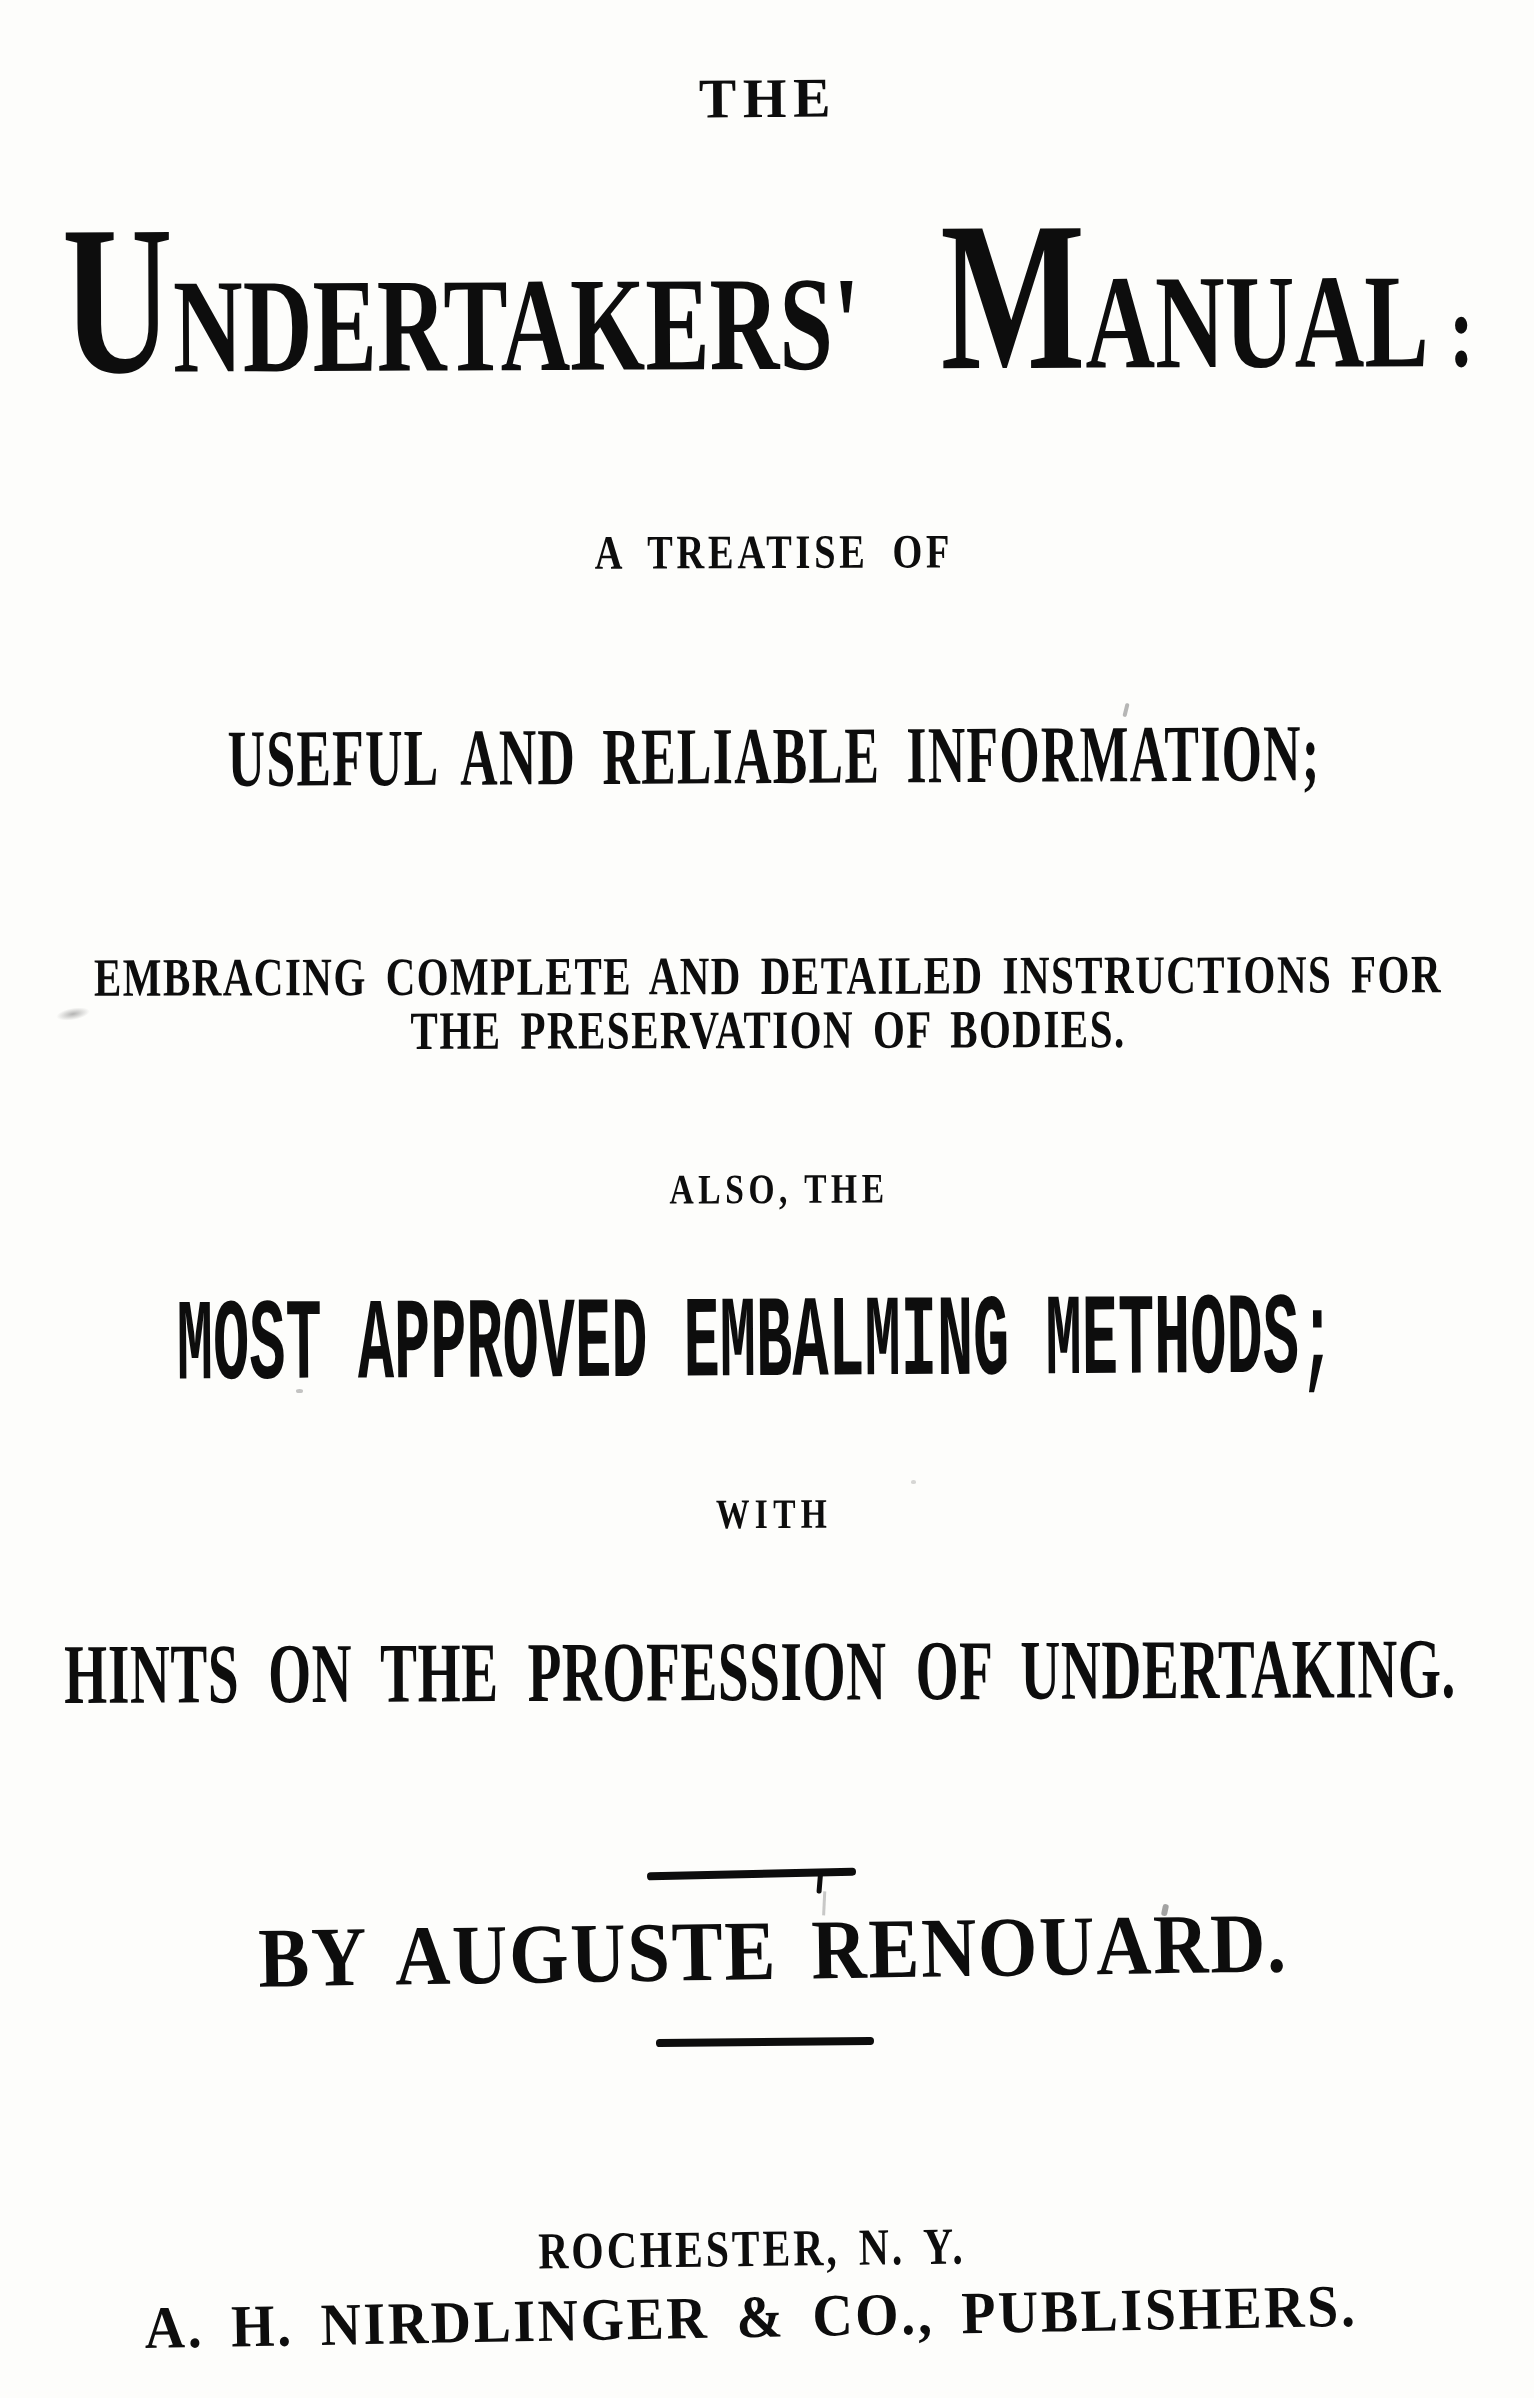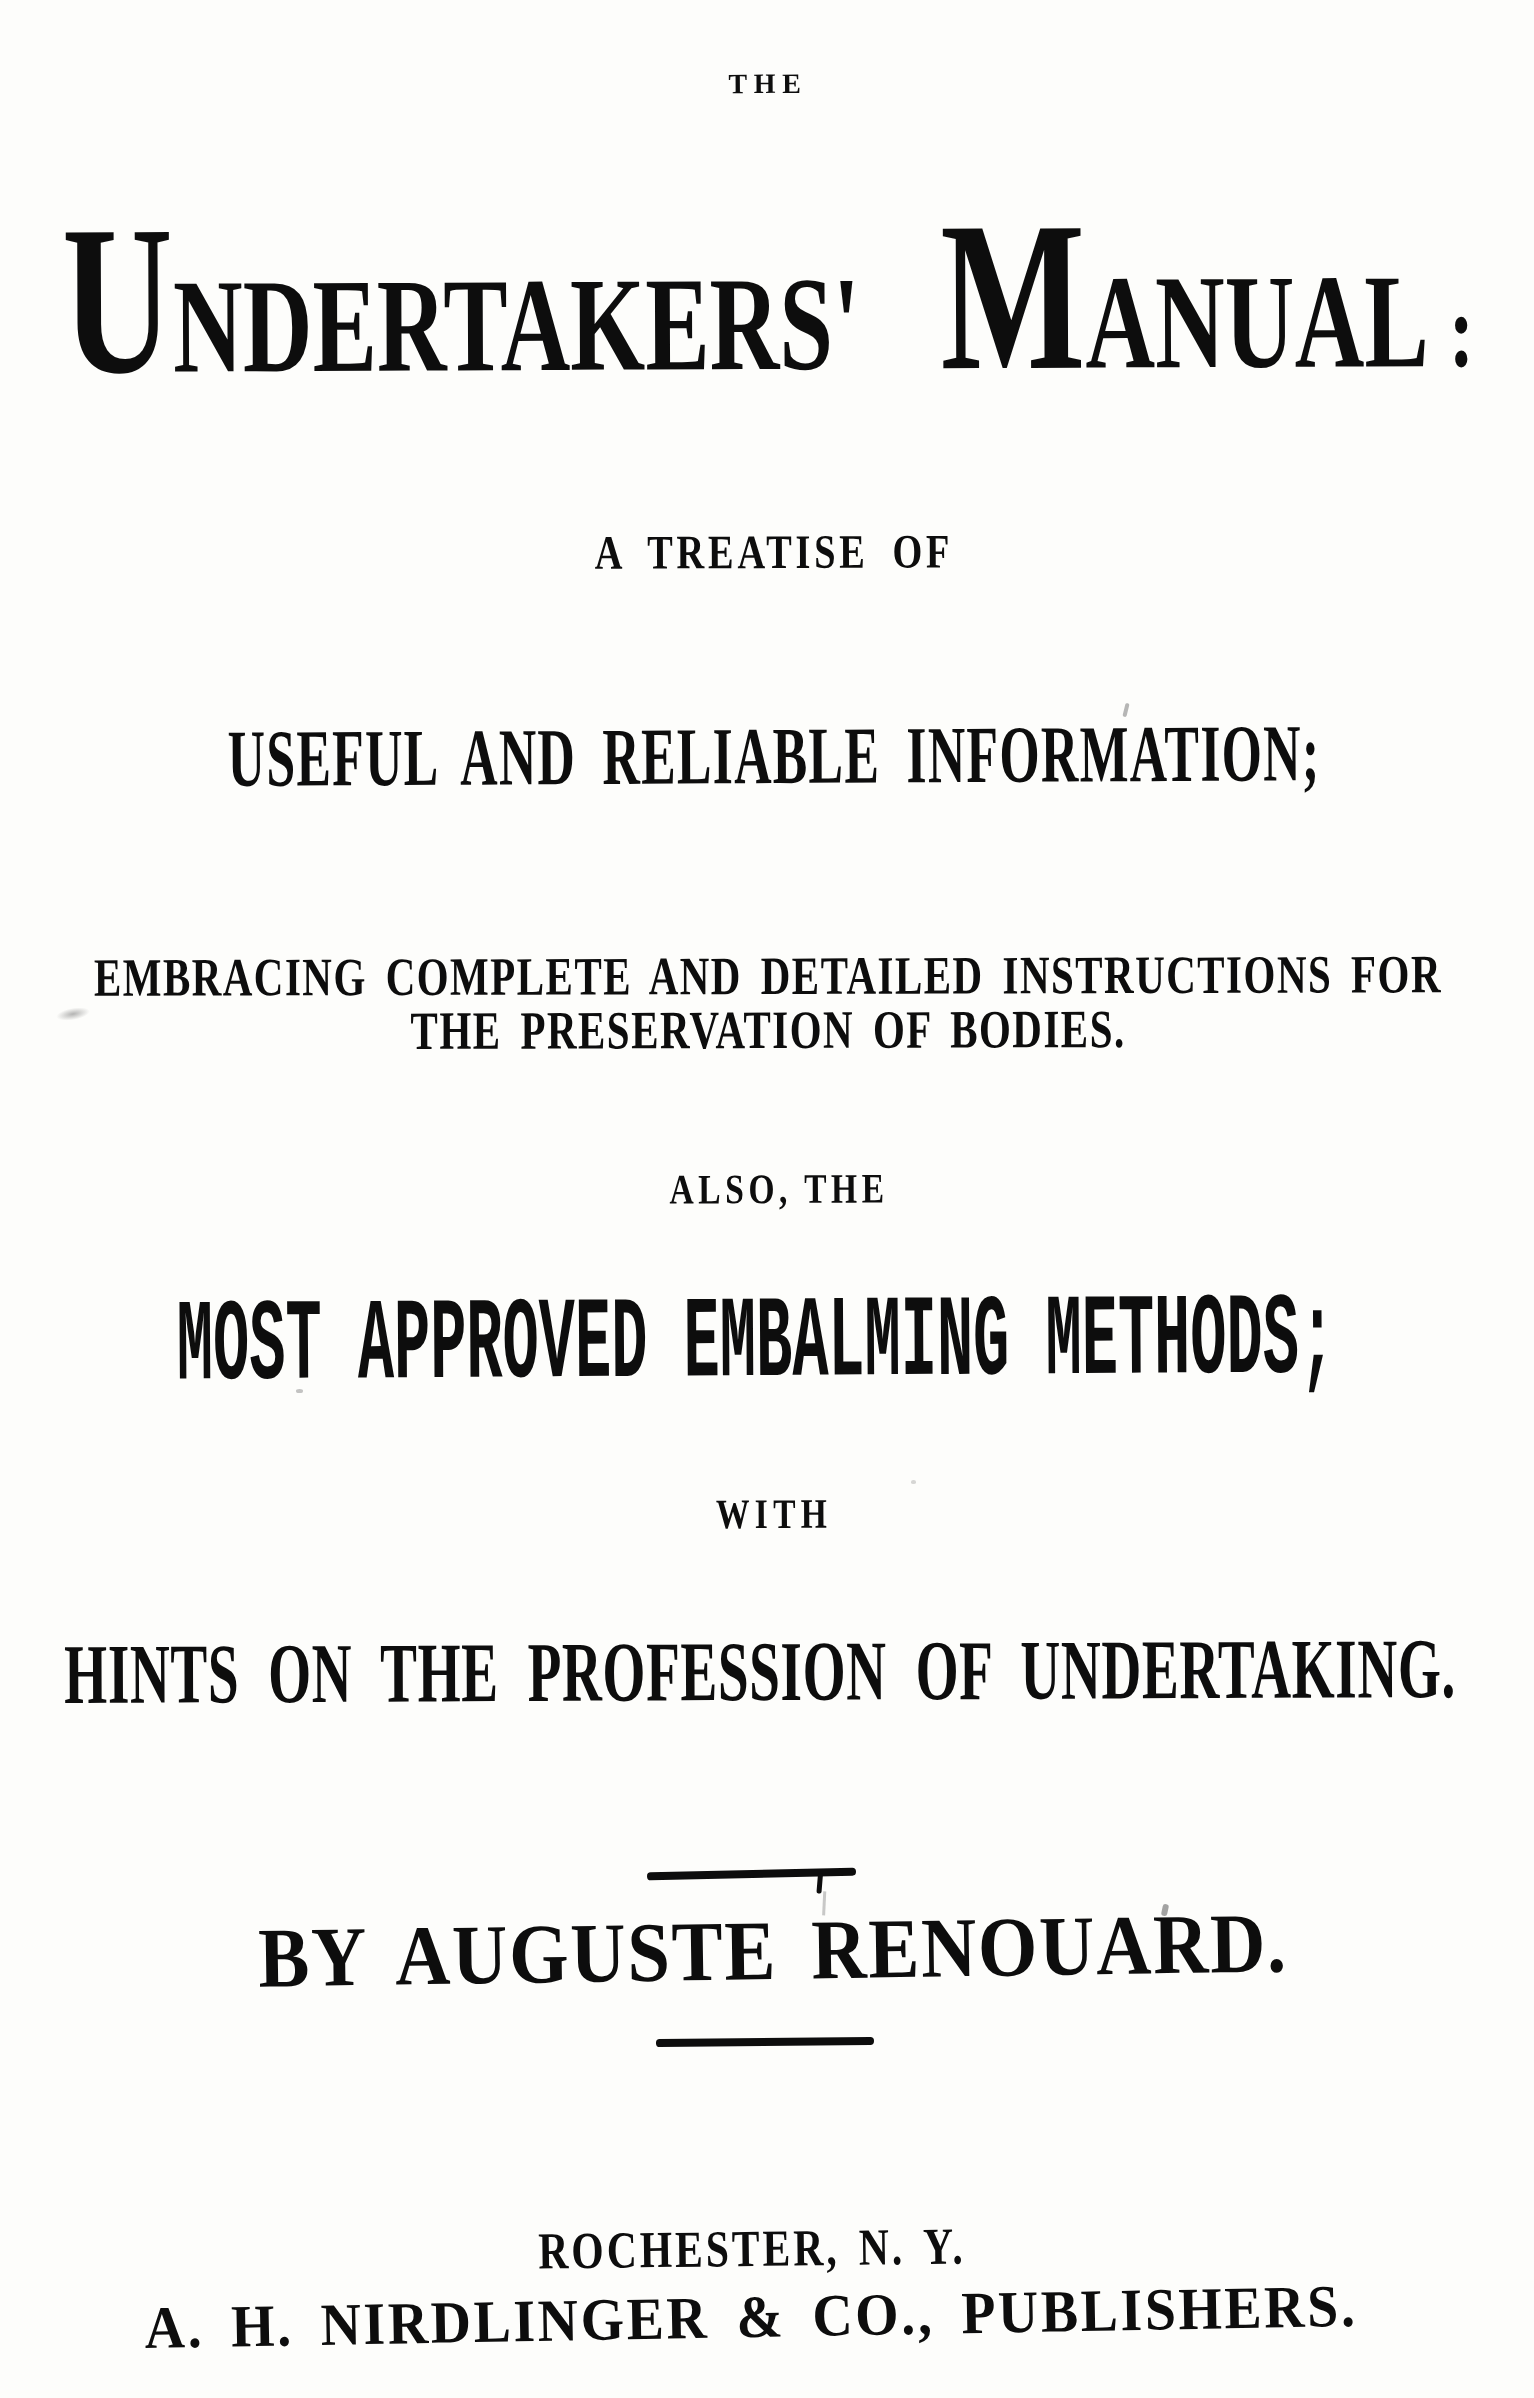--- a/index.html
+++ b/index.html
@@ -17,21 +17,21 @@
   }
   .line{
     position:absolute;left:50%;
     white-space:nowrap;
     line-height:1;
     font-weight:700;
     color:var(--ink);
   }
 
   
-  .l-series{top:70px;font-size:28px;letter-spacing:6.6px;
+  .l-series{top:70px;font-size:56px;letter-spacing:6.6px;
     transform:translateX(-50%) rotate(-0.4deg);}
 
   
   .l-title{top:191px;letter-spacing:0.004em;
     transform:translateX(-50%) rotate(-0.25deg) scaleX(0.72);}
   .l-title .t-cap{font-size:213px;}
   .l-title .t-sm{font-size:134px;}
   .l-title .t-w2{margin-left:112px;}
   .l-title .t-colon{font-size:105px;margin-left:28px;}
 

